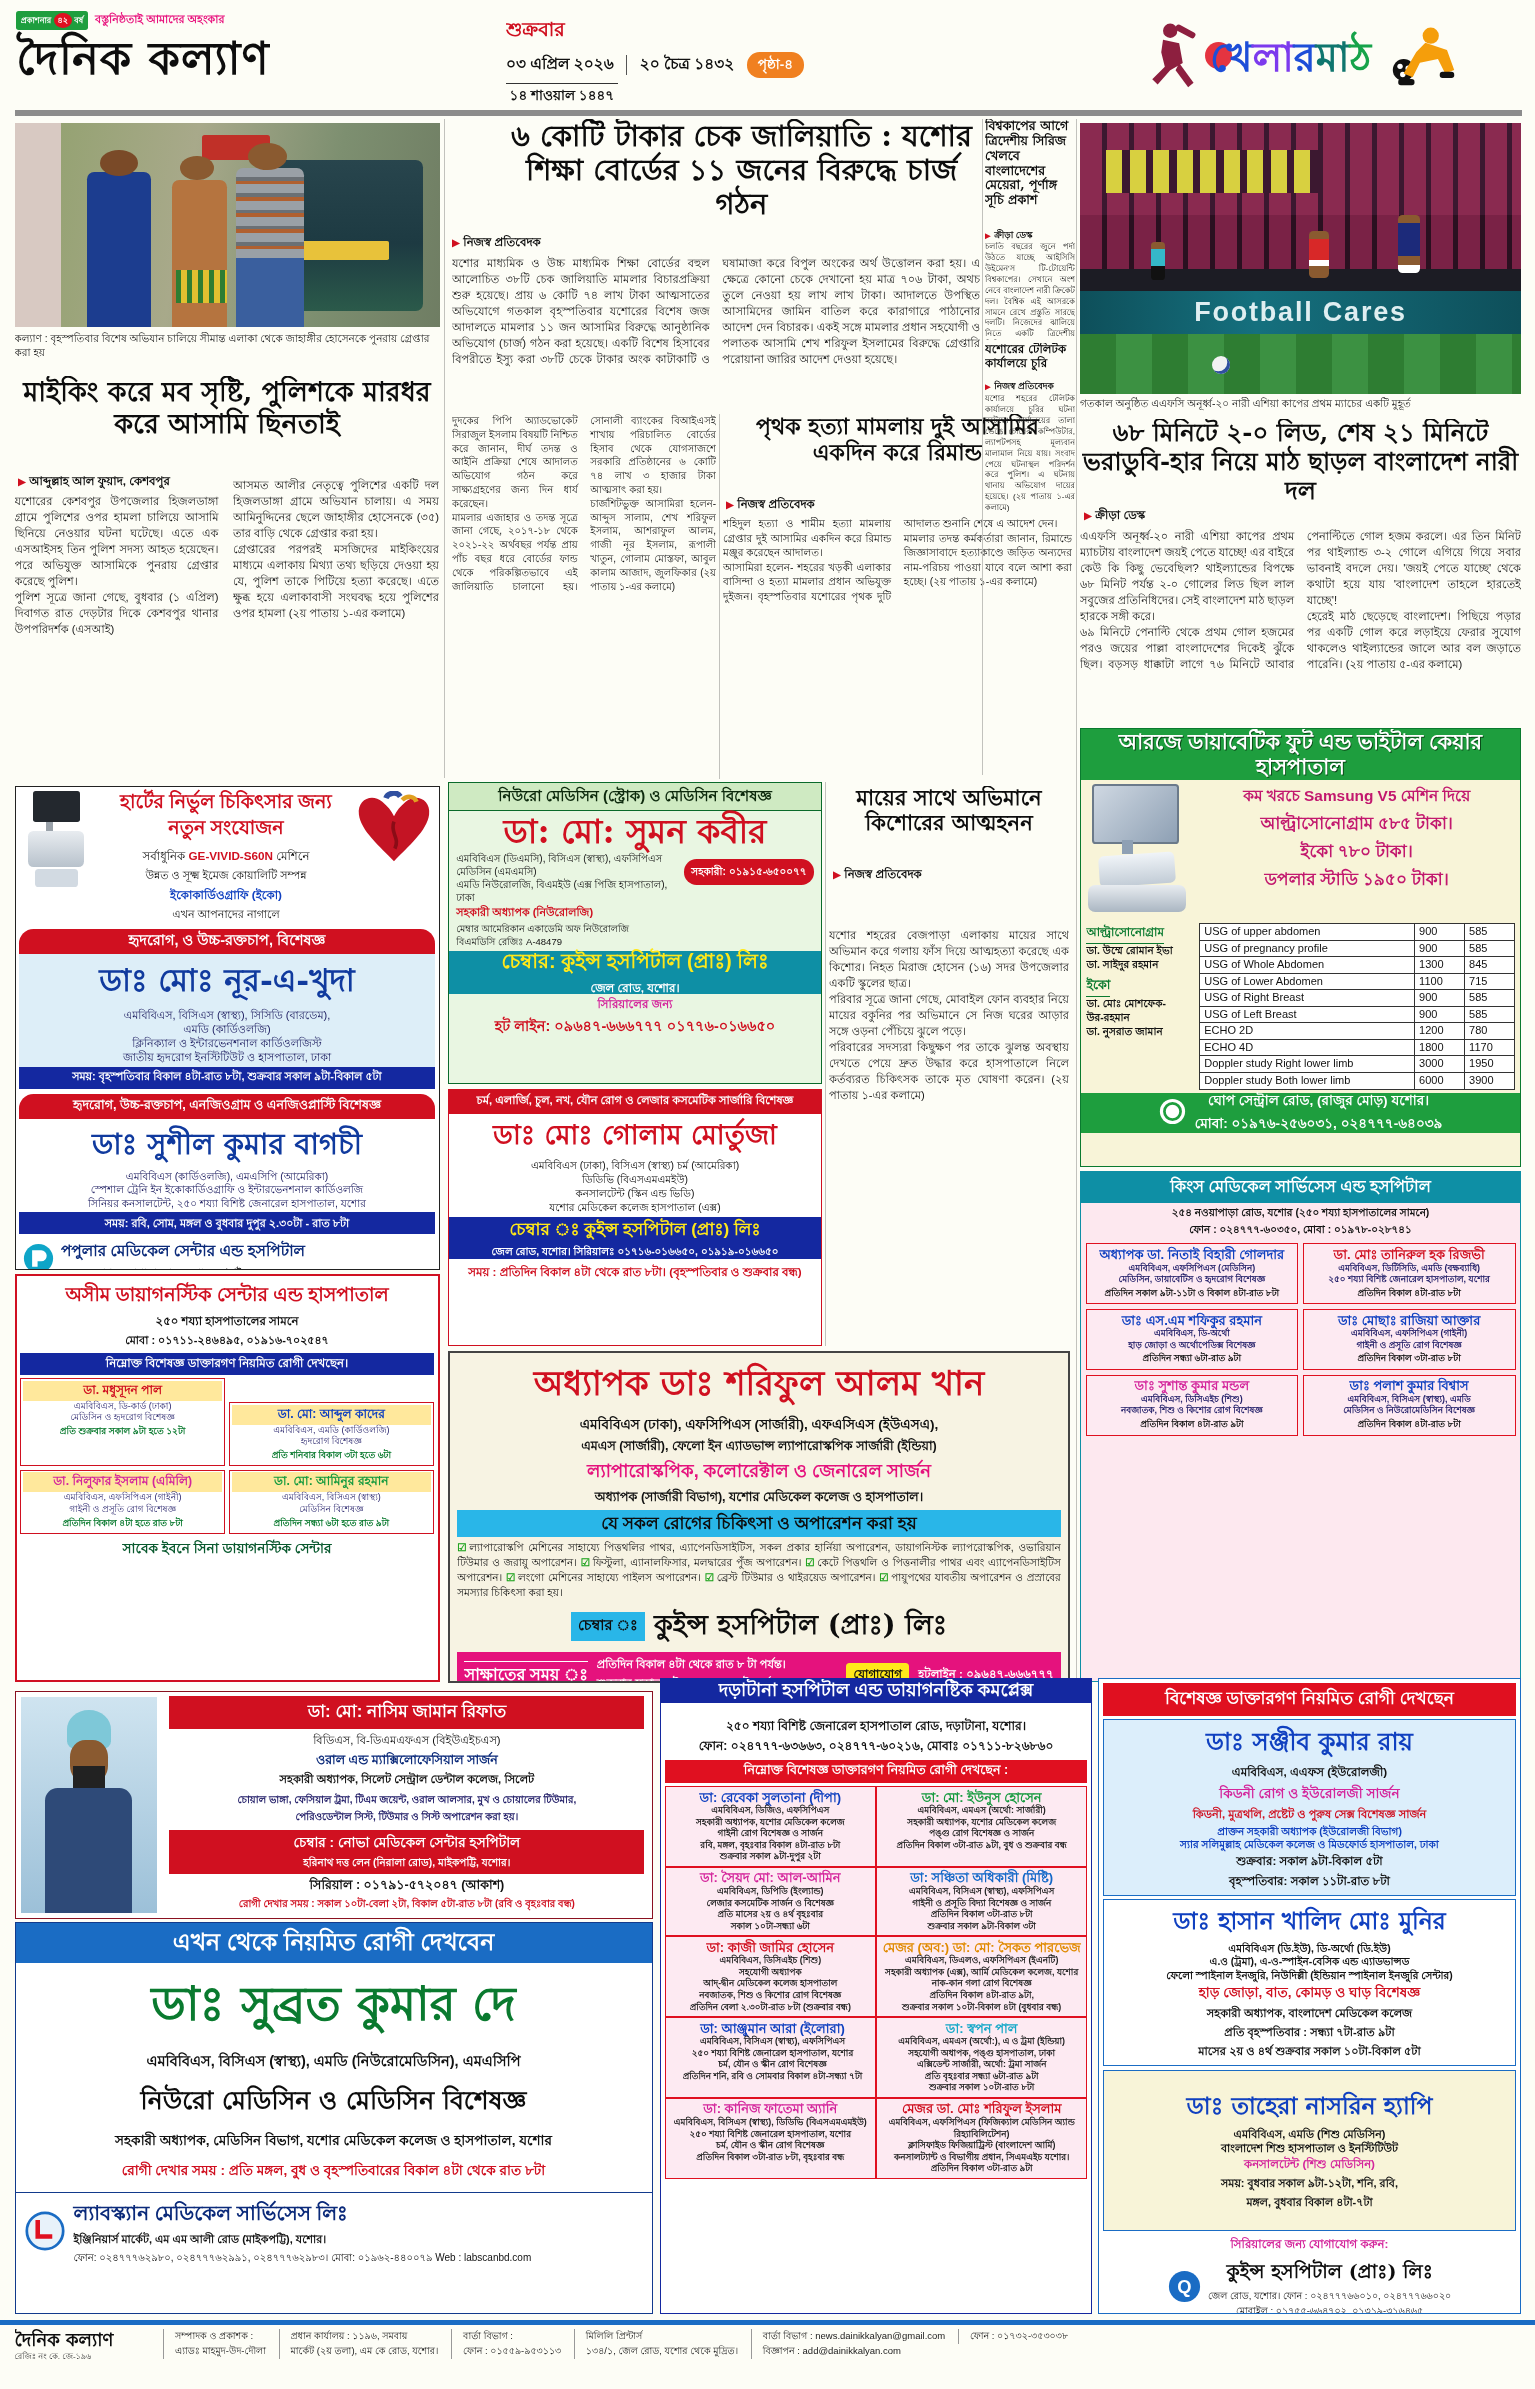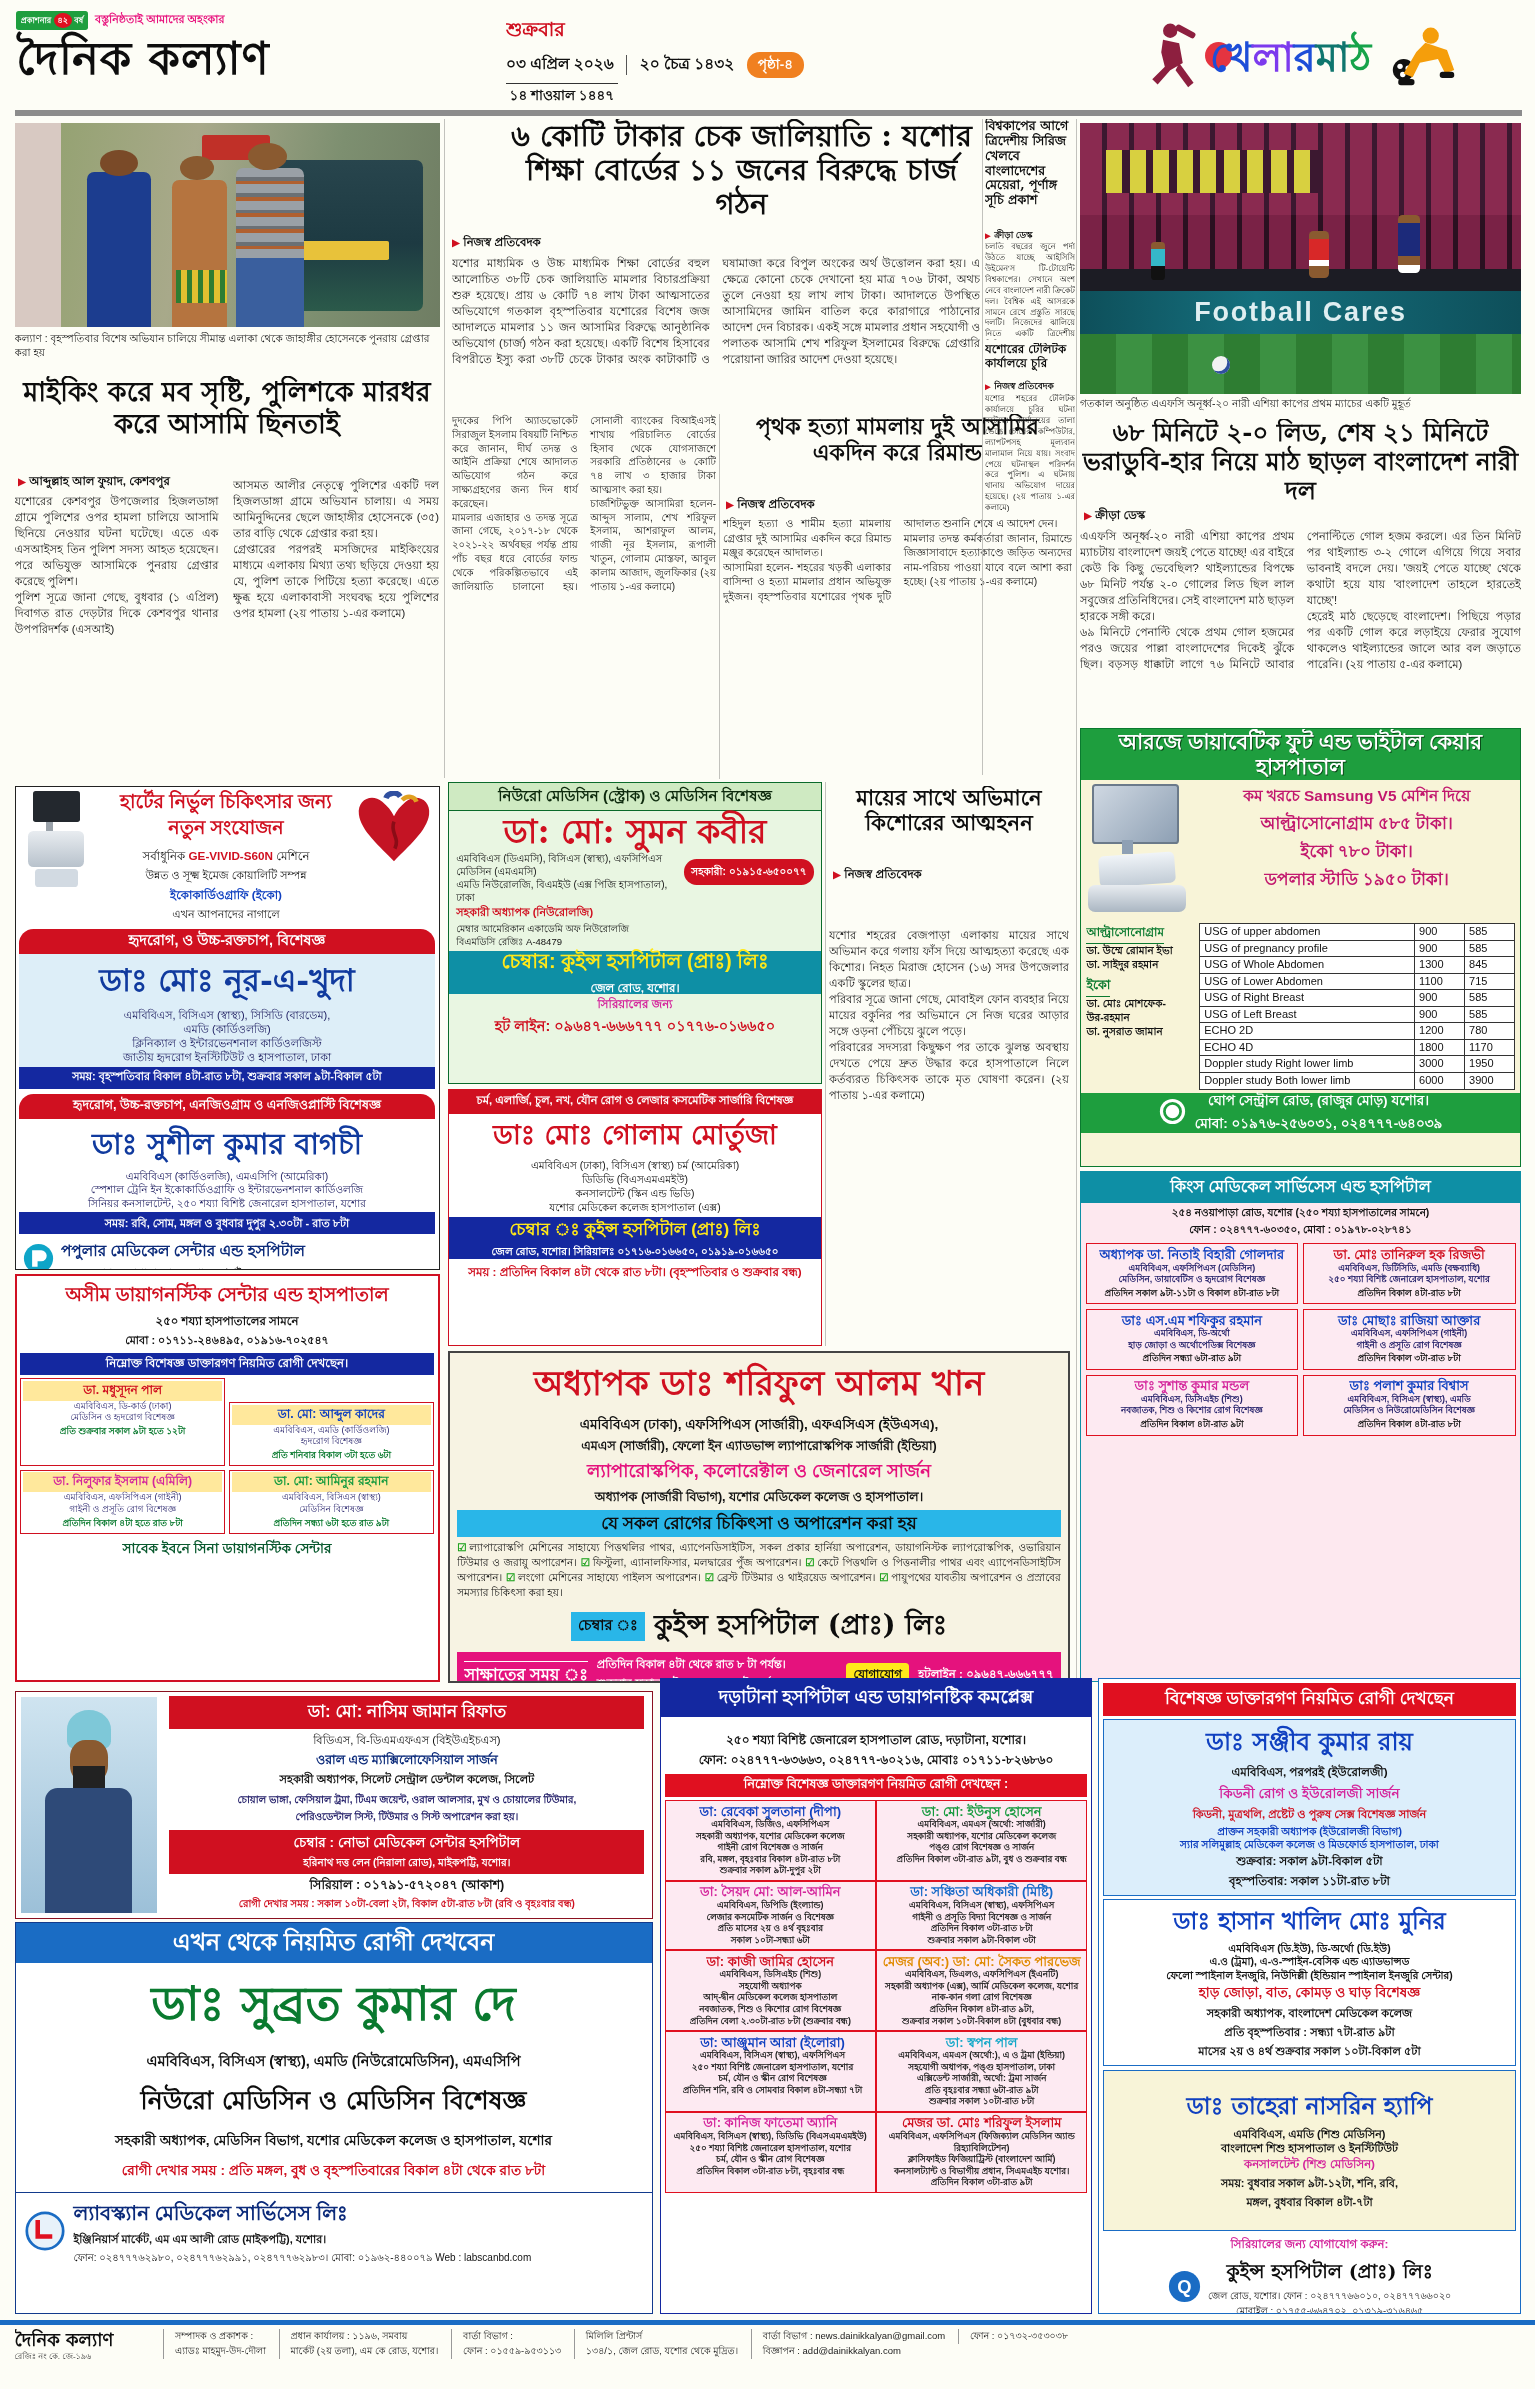--- a/index.html
+++ b/index.html
@@ -507,21 +507,21 @@
           </svg></span>
       <span>
         <span style="display:block;color:#0b2a7a;font-weight:900;font-size:20px;">ল্যাবস্ক্যান মেডিকেল সার্ভিসেস লিঃ</span>
         <span style="display:block;font-size:11px;color:#111;font-weight:bold;">ইঞ্জিনিয়ার্স মার্কেট, এম এম আলী রোড (মাইকপট্টি), যশোর।</span>
         <span style="display:block;font-size:10px;color:#111;">ফোন: ০২৪৭৭৭৬২৯৮০, ০২৪৭৭৭৬২৯৯১, ০২৪৭৭৭৬২৯৮৩। মোবা: ০১৯৬২-৪৪০০৭৯ Web : labscanbd.com</span>
       </span>
     </div>
   </div>
 
   <div class="abs adbox" style="left:660px;top:1678px;width:432px;height:636px;border:1.8px solid #1428a0;background:#fff;">
-    <div class="bar" style="height:38px;background:#1428a0;text-align:center;">
+    <div class="bar" style="height:24px;background:#1428a0;text-align:center;">
         <span class="w b" style="font-size:18px;">দড়াটানা হসপিটাল এন্ড ডায়াগনষ্টিক কমপ্লেক্স</span>
       </div>
     <div class="ctr b" style="font-size:12.2px;color:#111;padding-top:14px;">২৫০ শয্যা বিশিষ্ট জেনারেল হাসপাতাল রোড, দড়াটানা, যশোর।</div>
     <div class="ctr b" style="font-size:12.2px;color:#111;">ফোন: ০২৪৭৭৭-৬৩৬৬৩, ০২৪৭৭৭-৬০২১৬, মোবাঃ ০১৭১১-৮২৬৮৬০</div>
     <div class="bar" style="height:23.5px;background:#e01020;margin:2.7px 3.6px;">
         <span class="w b" style="font-size:12.6px;">নিম্নোক্ত বিশেষজ্ঞ ডাক্তারগণ নিয়মিত রোগী দেখছেন :</span>
       </div>
     <div style="display:grid;grid-template-columns:1fr 1fr;gap:0;padding:0 3.6px;">
       <div class="dcell" style="border-width:1.4px;">
         <div class="dname" style="color:#1040c0">ডা: রেবেকা সুলতানা (দীপা)</div>
@@ -599,21 +599,21 @@
       </div>
     </div>
   </div>
 
   <div class="abs adbox" style="left:1098px;top:1678px;width:423px;height:636px;background:#fff;border:1.8px solid #1a6cc4;">
     <div class="bar" style="height:33px;background:#e01020;margin:3.6px;">
         <span class="w b" style="font-size:17px;">বিশেষজ্ঞ ডাক্তারগণ নিয়মিত রোগী দেখছেন</span>
       </div>
     <div style="margin:0 3.6px;border:1.8px solid #1a6cc4;background:#dceefb;text-align:center;padding:2.7px;">
       <div style="color:#1040c0;font-weight:900;font-size:24.4px;font-family:'DejaVu Serif','Liberation Serif',serif;">ডাঃ সঞ্জীব কুমার রায়</div>
-      <div class="b" style="font-size:11.7px;color:#111;">এমবিবিএস, পরপরই (ইউরোলজী)</div>
+      <div class="b" style="font-size:11.7px;color:#111;">এমবিবিএস, এএফস (ইউরোলজী)</div>
       <div class="b" style="font-size:13.6px;color:#d4269c;">কিডনী রোগ ও ইউরোলজী সার্জন</div>
       <div class="b" style="font-size:11.3px;color:#d01020;">কিডনী, মুত্রথলি, প্রষ্টেট ও পুরুষ সেক্স বিশেষজ্ঞ সার্জন</div>
       <div class="pre b" style="font-size:10.4px;color:#1040c0;line-height:1.3;">প্রাক্তন সহকারী অধ্যাপক (ইউরোলজী বিভাগ)
 স্যার সলিমুল্লাহ মেডিকেল কলেজ ও মিডফোর্ড হাসপাতাল, ঢাকা</div>
       <div class="pre b" style="font-size:11.7px;color:#111;">শুক্রবার: সকাল ৯টা-বিকাল ৫টা
 বৃহস্পতিবার: সকাল ১১টা-রাত ৮টা</div>
     </div>
     <div style="margin:3.6px;border:1.8px solid #1a6cc4;text-align:center;padding:2.7px;">
       <div style="color:#1040c0;font-weight:900;font-size:23.5px;font-family:'DejaVu Serif','Liberation Serif',serif;">ডাঃ হাসান খালিদ মোঃ মুনির</div>
       <div class="pre" style="font-size:10.4px;color:#111;font-weight:bold;line-height:1.3;">এমবিবিএস (ডি.ইউ), ডি-অর্থো (ডি.ইউ)

